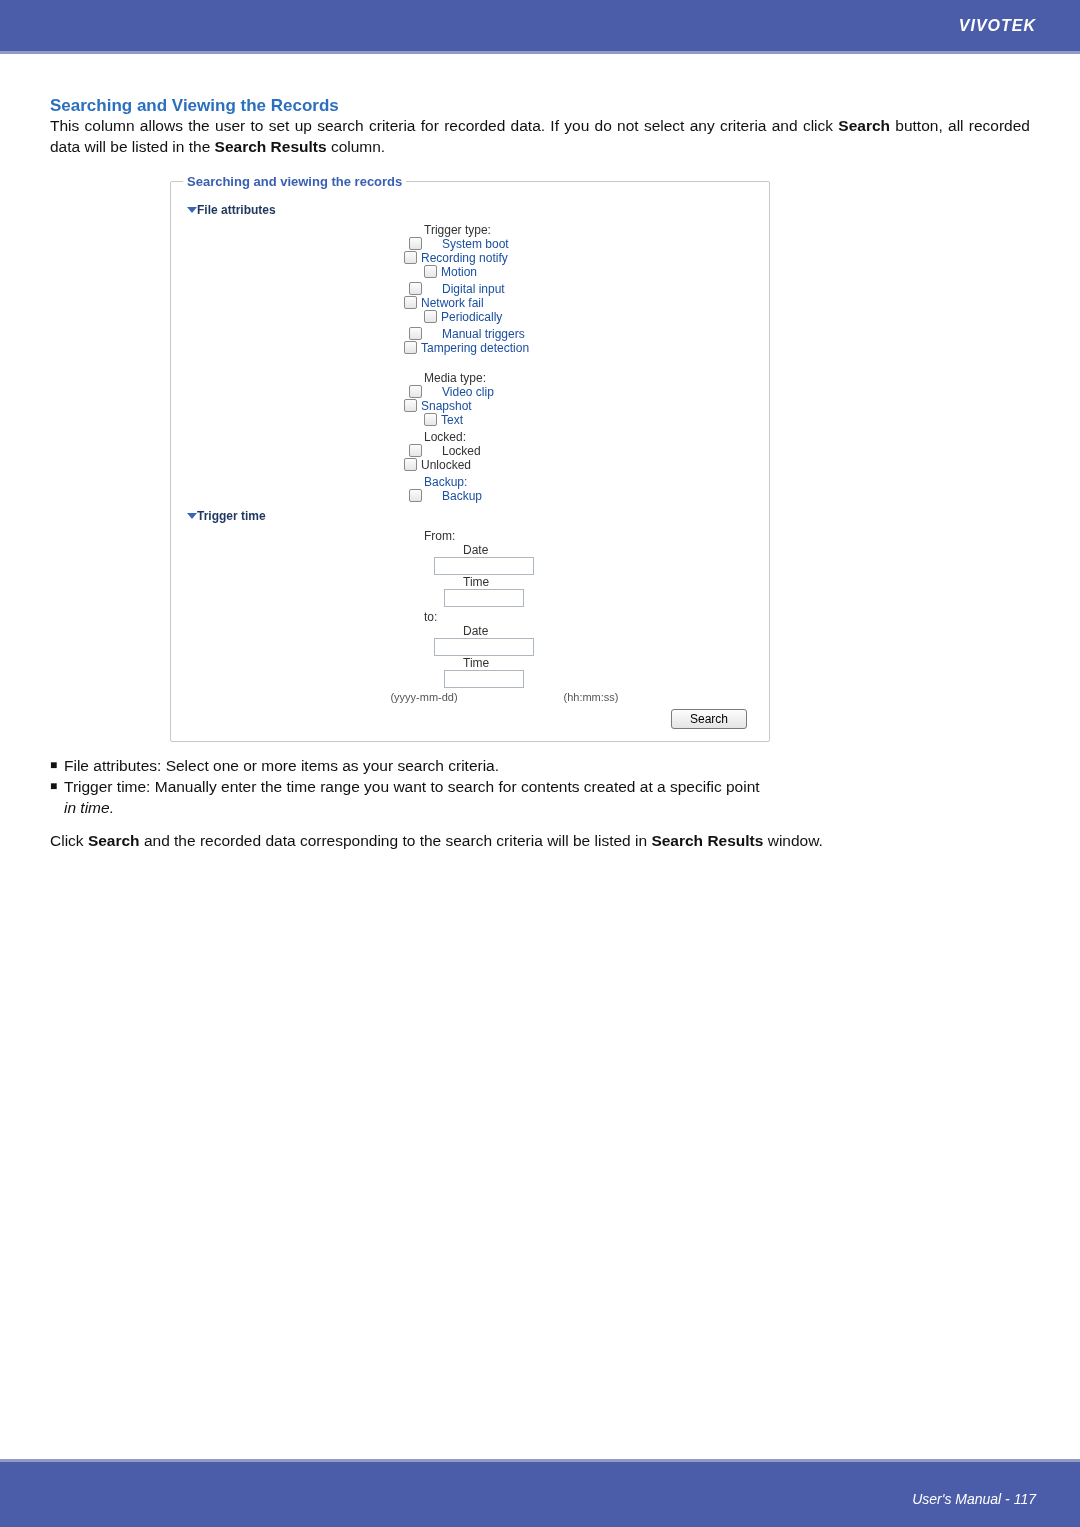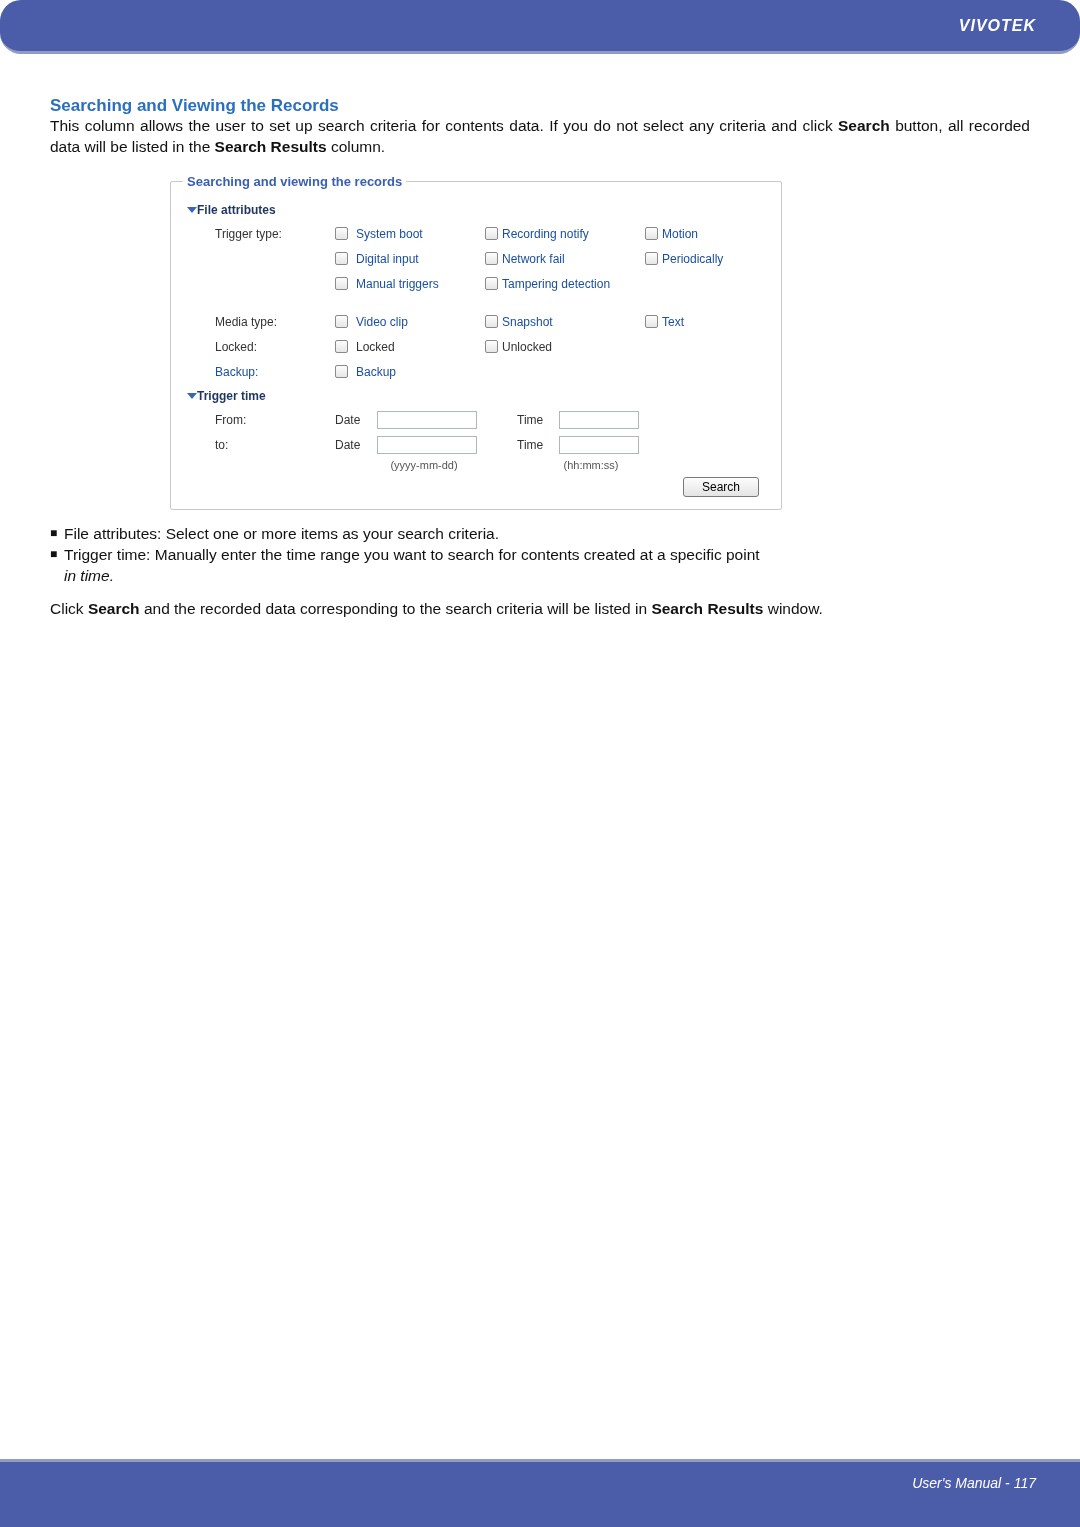--- a/index.html
+++ b/index.html
@@ -1,21 +1,21 @@
 <!DOCTYPE html>
 <html><head>
 <meta charset="utf-8">
 <style>
   * { box-sizing: border-box; margin: 0; padding: 0; }
   html, body { width: 1080px; height: 1527px; font-family: Arial, Helvetica, sans-serif; background: #fff; }
   body { background: #e9e9ed; }
 
   .page { width: 1080px; height: 1527px; position: relative; background: #fff; }
 
-  .header-bar { width: 100%; height: 54px; background: #4b5ca9; border-bottom: 3px solid #929bc4; display: flex; align-items: center; justify-content: flex-end; padding-right: 44px; border-radius: 21px; }
+  .header-bar { width: 100%; height: 54px; background: #4b5ca9; border-bottom: 3px solid #929bc4; display: flex; align-items: center; justify-content: flex-end; padding-right: 44px; }
   .brand { color: #fff; font-style: italic; font-weight: bold; font-size: 16px; letter-spacing: 1px; }
 
   .content { padding: 34px 50px 0 50px; color: #222; }
 
   .h1-row { display: flex; align-items: center; gap: 16px; margin-top: 6px; margin-bottom: 16px; }
   .h1 { color: #4a7ab4; font-size: 28px; font-weight: bold; }
   .adv-mode { font-size: 14px; color: #0033aa; padding: 1px 6px; background: #fff; border: 1.5px solid #2b6cd6; }
 
   .body-text { font-size: 15.5px; line-height: 1.35; margin-bottom: 16px; color: #111; text-align: justify; }
 
@@ -24,25 +24,25 @@
   .body-text b { font-weight: bold; }
 
   
   .panel-wrap { padding-left: 120px; margin: 3px 0 14px 0; }
   .panel-fieldset { width: 600px; border: 1px solid #c8c8c8; border-radius: 2px; padding: 8px 16px 12px 16px; font-size: 12px; color: #333; position: relative; }
   .panel-legend { color: #3a5fb2; font-weight: bold; font-size: 13px; background: #fff; padding: 0 4px; margin-left: -4px; }
 
   .section-head { color: #1f365e; font-weight: bold; font-size: 12px; margin-top: 6px; margin-bottom: 6px; display: flex; align-items: center; }
   .chev { display: inline-block; width: 0; height: 0; border-left: 5px solid transparent; border-right: 5px solid transparent; border-top: 6px solid #3a66b8; }
 
-  .row { display: flex; align-items: center; min-height: 22px; margin: 3px 0; }
+  .row { display: flex; align-items: center; min-height: 22px; margin: 3px 0; flex-direction: column; }
   .indent1 { padding-left: 28px; }
 
   .col-label { width: 120px; font-size: 12px; color: #333; }
-  .col1 { width: 150px; display: flex; align-items: center; gap: 8px; }
+  .col1 { width: 150px; display: flex; align-items: center; gap: 20px; }
   .col2 { width: 160px; display: flex; align-items: center; gap: 4px; }
   .col3 { width: 120px; display: flex; align-items: center; gap: 4px; }
 
   .ck { width: 13px; height: 13px; border: 1px solid #8a8a8a; background: linear-gradient(#fdfdfd,#e6e6e6); display: inline-block; border-radius: 2px; }
   .ftxt { font-size: 12px; color: #333; }
   .ftxtlink { font-size: 12px; color: #1b4fa0; }
 
   .tlabel { width: 120px; font-size: 12px; color: #333; }
   .small-label { font-size: 12px; color: #333; margin-right: 6px; width: 36px; }
   .date-input { width: 100px; height: 18px; border: 1px solid #aeb6c0; background: #fff; }
@@ -55,39 +55,39 @@
   .btn-row { display: flex; justify-content: flex-end; margin-top: 6px; padding-right: 6px; }
   .search-btn { font-size: 12px; padding: 2px 18px; border: 1px solid #7a7a7a; border-radius: 3px; background: linear-gradient(#fdfdfd,#e4e4e4); }
 
   .bullet-list { margin: 4px 0 12px 0; font-size: 15.5px; line-height: 1.35; color: #111; }
   .bullet-list .li { display: flex; }
   .bullet-list .sq { width: 14px; flex-shrink: 0; font-size: 12px; line-height: 1.6; }
   .bullet-list .li .txt { flex: 1; text-align: justify; }
   .bullet-list .li .txt.indent-cont { padding-left: 0; }
   .bullet-list .li-sub { padding-left: 14px; font-style: italic; }
 
-  .footer { position: absolute; bottom: 36px; right: 44px; color: #fff; font-style: italic; font-size: 14px; }
+  .footer { position: absolute; bottom: 20px; right: 44px; color: #fff; font-style: italic; font-size: 14px; }
   .footer-bar { position: absolute; bottom: 0; width: 100%; height: 68px; background: #4b5ca9; border-top: 3px solid #929bc4; }
 </style>
 </head>
 <body>
 
 <div class="page">
 
   <div class="header-bar">
     <span class="brand">VIVOTEK</span>
   </div>
 
   <div class="content">
 
 
 
     <div class="subhead">Searching and Viewing the Records</div>
     <p class="body-text">
-      <span>This column allows the user to set up search criteria for contents data. If you do not select any criteria and click </span><b>Search</b><span> button, all recorded data will be listed in the </span><b>Search Results</b><span> column.</span>
+      <span>This column allows the user to set up search criteria for recorded data. If you do not select any criteria and click </span><b>Search</b><span> button, all recorded data will be listed in the </span><b>Search Results</b><span> column.</span>
     </p>
 
     <div class="panel-wrap">
       <fieldset class="panel-fieldset">
         <legend class="panel-legend">Searching and viewing the records</legend>
 
         <div class="section-head">
           <span class="chev"></span>
           <span>File attributes</span>
         </div>

